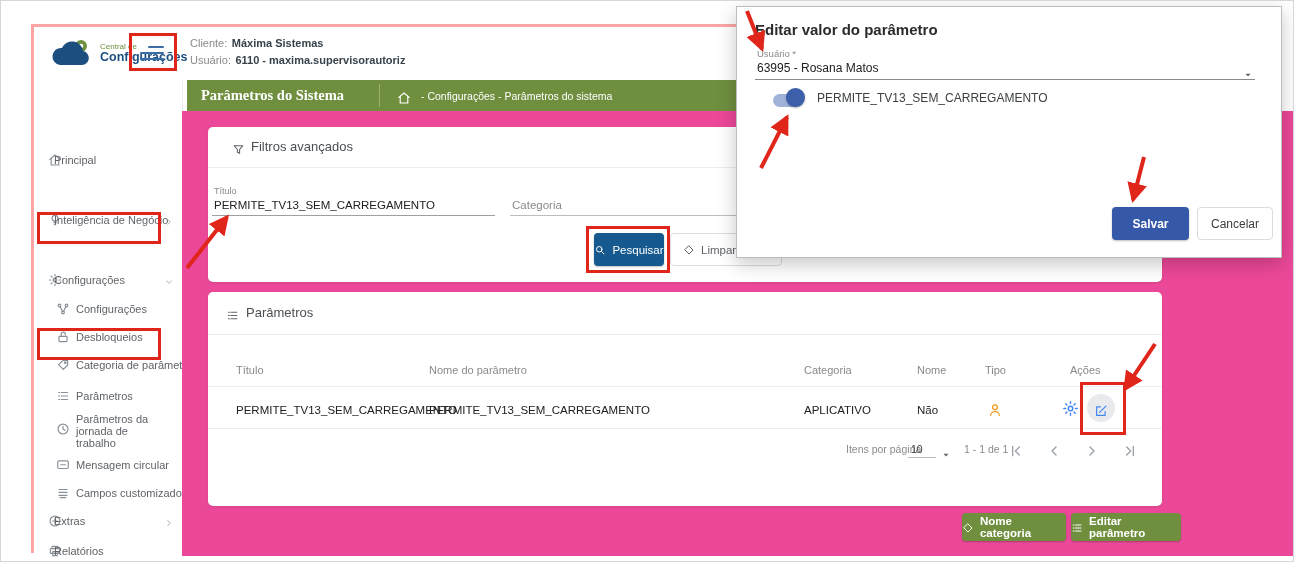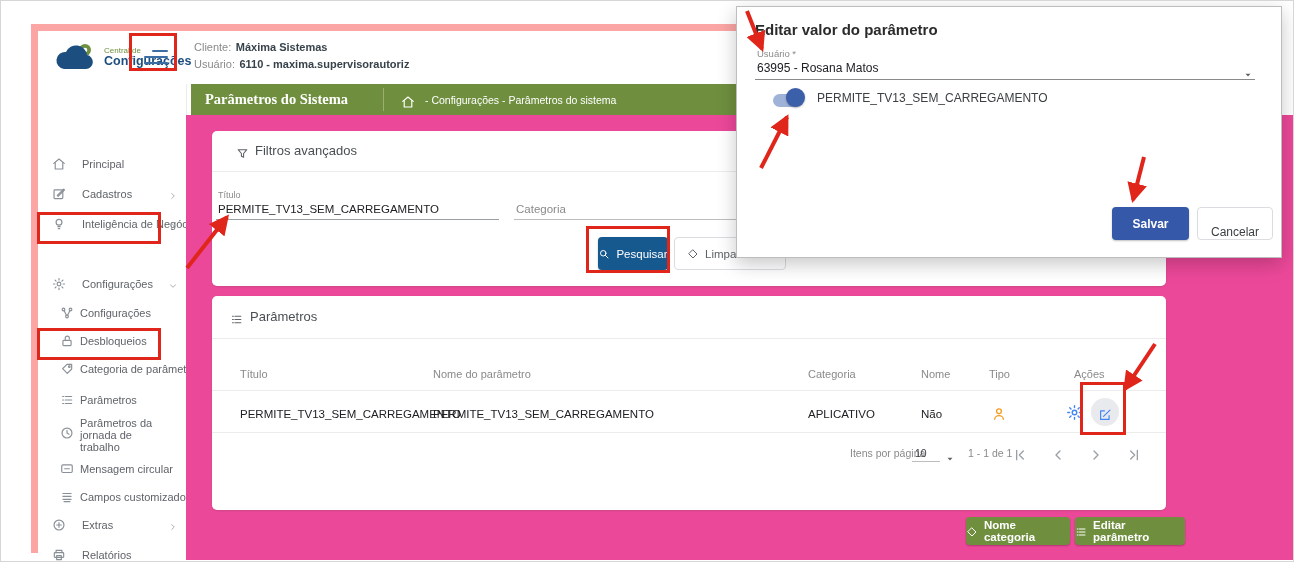--- a/index.html
+++ b/index.html
@@ -1,31 +1,31 @@
 <!DOCTYPE html>
 <html><head>
 <meta charset="utf-8">
 <style>
   html,body{margin:0;padding:0;background:#fff;}
   body{font-family:"Liberation Sans","DejaVu Sans",sans-serif;-webkit-font-smoothing:antialiased;}
   .canvas{position:relative;width:1294px;height:562px;background:#fff;border:1px solid #d6d6d6;box-sizing:border-box;overflow:hidden;}
   .abs{position:absolute;}
   
-  .app-window{position:absolute;left:30px;top:23px;width:1151px;height:529px;background:#fff;border:7px solid #fca5a5;box-sizing:border-box;}
+  .app-window{position:absolute;left:30px;top:23px;width:1151px;height:529px;background:#fff;border:3px solid #fca5a5;box-sizing:border-box;}
   .hdr-label{color:#8a8a8a;font-size:11px;}
   .hdr-value{color:#37424a;font-size:11px;font-weight:bold;}
   .logo-l1{color:#6f903f;font-size:8px;line-height:9px;}
   .logo-l2{color:#1c4e80;font-size:12.5px;font-weight:bold;line-height:13px;}
   .hamburger span{display:block;height:2px;background:#3a6ea5;border-radius:1px;margin:4px 0;}
   
   .sidebar{position:absolute;left:0;top:53px;width:148px;height:475px;background:#fff;border-right:1px solid #ececec;}
   .si{position:absolute;left:0;width:148px;height:24px;color:#5f6368;font-size:11px;cursor:pointer;}
   .si .ic{position:absolute;left:14px;top:4px;width:14px;height:14px;color:#8a9097;}
   .si.sub .ic{left:22px;}
-  .si .lbl{position:absolute;left:44px;top:5px;white-space:nowrap;}
+  .si .lbl{position:absolute;left:20px;top:5px;white-space:nowrap;}
   .si.sub .lbl{left:42px;}
   .si .chev{position:absolute;left:130px;top:6px;width:10px;height:10px;color:#9aa0a6;}
   .si .lbl.two{white-space:normal;width:92px;line-height:12px;top:0;}
   
   .titlebar{position:absolute;left:153px;top:53px;width:996px;height:31px;background:#6f8f3f;color:#fff;}
   .tb-title{position:absolute;left:14px;top:7px;font-size:14.5px;font-weight:bold;font-family:Liberation Serif, serif;}
   .tb-sep{position:absolute;left:192px;top:4px;width:1px;height:23px;background:#9ab06e;}
   .tb-home{position:absolute;left:210px;top:8px;width:14px;height:14px;color:#fff;}
   .tb-crumb{position:absolute;left:234px;top:10px;font-size:10.5px;}
   
@@ -89,30 +89,20 @@
       </div>
     </div>
 
     <div class="sidebar">
       <div class="si" style="top:69px;">
         <span class="ic"><svg class="ic-svg" width="100%" height="100%" viewBox="0 0 24 24" fill="none" stroke="currentColor" stroke-width="2" stroke-linecap="round" stroke-linejoin="round">
               <path d="M3 11 L12 3.5 L21 11"></path>
               <path d="M5.5 9.5 V20.5 H18.5 V9.5"></path>
             </svg></span>
         <span class="lbl">Principal</span>
-      </div>
-      <div class="si" style="top:99px;">
-        <span class="ic"><svg class="ic-svg" width="100%" height="100%" viewBox="0 0 24 24" fill="none" stroke="currentColor" stroke-width="2" stroke-linecap="round" stroke-linejoin="round">
-              <rect x="3.5" y="5" width="15" height="15" rx="1.5"></rect>
-              <path d="M9 14.5 L20 3.5 L21.5 5 L10.5 16 Z"></path>
-            </svg></span>
-        <span class="lbl">Cadastros</span>
-        <span class="chev"><svg class="ic-svg" width="100%" height="100%" viewBox="0 0 24 24" fill="none" stroke="currentColor" stroke-width="2" stroke-linecap="round" stroke-linejoin="round">
-              <path d="M9 6 L15 12 L9 18"></path>
-            </svg></span>
       </div>
       <div class="si" style="top:129px;">
         <span class="ic"><svg class="ic-svg" width="100%" height="100%" viewBox="0 0 24 24" fill="none" stroke="currentColor" stroke-width="2" stroke-linecap="round" stroke-linejoin="round">
               <circle cx="12" cy="9" r="5"></circle>
               <path d="M10 16.5 H14 M10.8 20 H13.2"></path>
             </svg></span>
         <span class="lbl">Inteligência de Negócio</span>
         <span class="chev"><svg class="ic-svg" width="100%" height="100%" viewBox="0 0 24 24" fill="none" stroke="currentColor" stroke-width="2" stroke-linecap="round" stroke-linejoin="round">
               <path d="M9 6 L15 12 L9 18"></path>
             </svg></span>
@@ -320,21 +310,21 @@
         </svg></span>
     <div class="uline" style="left:18px;top:72px;width:500px;background:#8a8a8a;"></div>
     <div>
       <span class="toggle-track"></span>
       <span class="toggle-thumb"></span>
     </div>
     <div class="abs" style="left:80px;top:84px;font-size:12px;color:#3c4043;">PERMITE_TV13_SEM_CARREGAMENTO</div>
     <div class="btn btn-indigo" style="left:375px;top:200px;width:77px;height:33px;font-size:12px;">
       <span>Salvar</span>
     </div>
-    <div class="btn btn-white" style="left:460px;top:200px;width:76px;height:33px;font-size:12px;color:#3c4043;align-items:flex-end;">
+    <div class="btn btn-white" style="left:460px;top:200px;width:76px;height:33px;font-size:12px;color:#3c4043;">
       <span>Cancelar</span>
     </div>
   </div>
 
   <div class="ann-box" style="left:128px;top:32px;width:42px;height:32px;"></div>
   <div class="ann-box" style="left:36px;top:211px;width:118px;height:26px;"></div>
   <div class="ann-box" style="left:36px;top:327px;width:118px;height:26px;"></div>
   <div class="ann-box" style="left:585px;top:225px;width:78px;height:41px;"></div>
   <div class="ann-box" style="left:1079px;top:381px;width:40px;height:47px;"></div>
 

